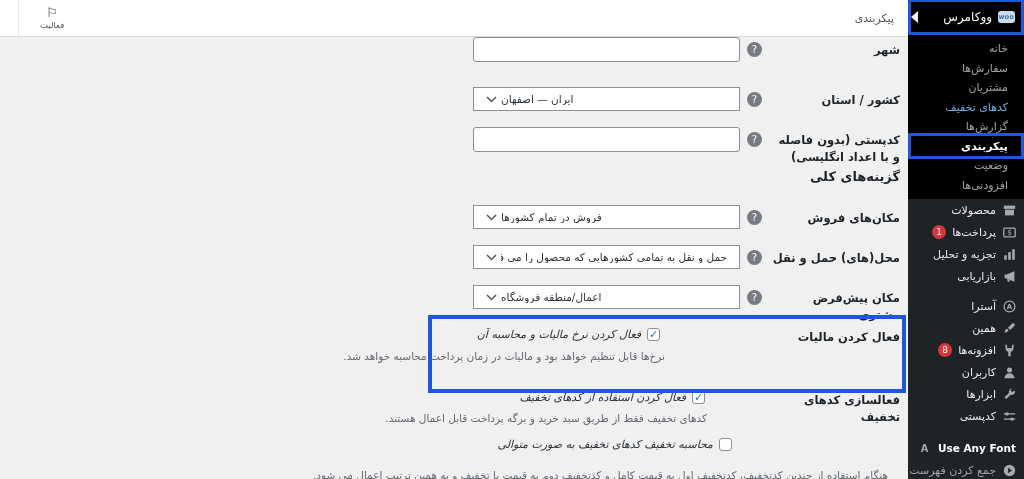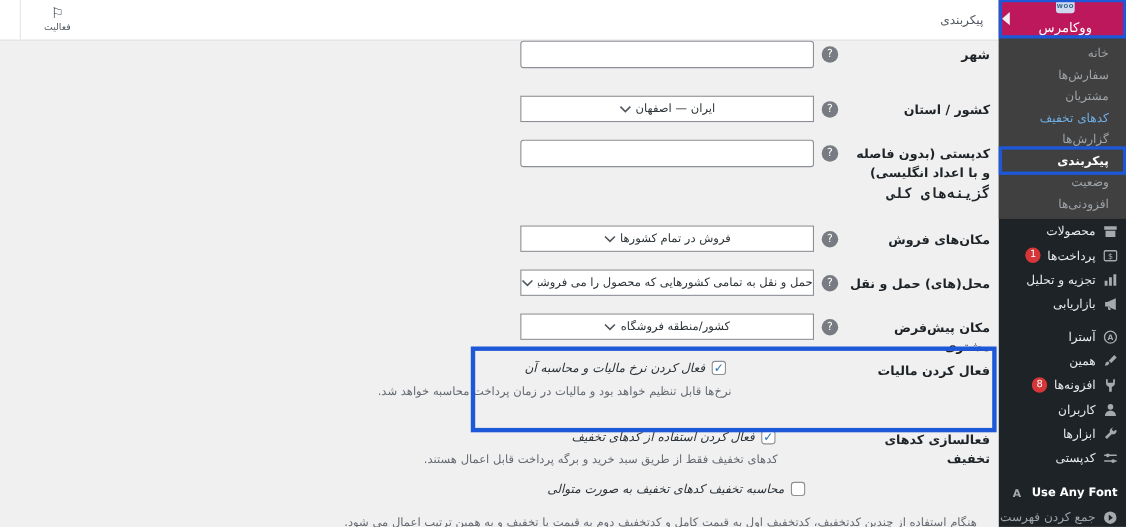--- a/index.html
+++ b/index.html
@@ -16,44 +16,43 @@
   
   .sidebar {
     position: absolute; top:0; right:0;
     width: 116px; height: 479px;
     background: #1d2327;
     z-index: 2;
   }
   .woo-item {
     position: relative;
     height: 34px;
-    background: #be185d;
+    background: #000000;
     color: #fff;
     display: flex; align-items: center; gap: 6px;
     padding: 0 9px 0 14px;
     font-size: 12px;
-    flex-direction: column;
   }
   .woo-badge {
     width: 17px; height: 12px; border-radius: 3px;
     background: #cdd9ee; color:#30638a;
     font-size: 5px; font-weight: bold;
     display:flex; align-items:center; justify-content:center;
     letter-spacing: .5px;
     flex-shrink:0;
   }
   .woo-arrow {
     position: absolute; left: 3px; top: 50%;
     transform: translateY(-50%);
     width: 0; height: 0;
     border-top: 6px solid transparent;
     border-bottom: 6px solid transparent;
     border-right: 7px solid #f0f0f1;
   }
-  .submenu { background: #404040; padding: 5px 0 4px; }
+  .submenu { background: #000000; padding: 5px 0 4px; }
   .submenu-item {
     height: 19.5px; line-height: 19.5px;
     padding: 0 16px;
     font-size: 11px;
     color: #9ea3a8;
     white-space: nowrap; overflow: hidden;
     cursor: pointer;
   }
   .submenu-item.coupons { color: #72aee6; }
   .submenu-item.current { color: #fff; font-weight: bold; }
@@ -131,22 +130,22 @@
   .t-input {
     width: 267px; height: 25px;
     background: #fff;
     border: 1px solid #8c8f94; border-radius: 3px;
     font-family: inherit; font-size: 11px; padding: 0 8px;
   }
   .sel {
     width: 267px; height: 24px;
     background: #fff;
     border: 1px solid #8c8f94; border-radius: 0;
-    display: flex; align-items: center; justify-content: center;
-    padding: 0 0; gap: 4px;
+    display: flex; align-items: center; justify-content: flex-end;
+    padding: 0 12px; gap: 4px;
     font-size: 10.5px; color: #2c3338;
     cursor: pointer;
   }
   .sel .sel-value { white-space: nowrap; overflow: hidden; }
   .sel svg { flex-shrink: 0; }
   .section-heading { position:absolute; right: 8px; font-size: 13px; font-weight: bold; color:#1d2327; }
 
   .check-line { display: flex; align-items: center; gap: 6px; font-size: 11px; color: #2c3338; cursor: pointer; font-style: italic; }
   .checkbox {
     width: 13px; height: 13px;
@@ -191,21 +190,21 @@
         </div>
       </div>
     </div>
 
     <div class="row" style="top:90px;">
       <div class="f-label">کدپستی (بدون فاصله و با اعداد انگلیسی)</div>
       <span class="help">?</span>
       <div class="ctrl"><input class="t-input" value="" style=""></div>
     </div>
 
-    <div class="section-heading" style="top:132px;font-family:Liberation Mono, monospace;">گزینه‌های کلی</div>
+    <div class="section-heading" style="top:132px;">گزینه‌های کلی</div>
 
     <div class="row" style="top:168px;">
       <div class="f-label">مکان‌های فروش</div>
       <span class="help">?</span>
       <div class="ctrl">
         <div class="sel">
           <span class="sel-value">فروش در تمام کشورها</span>
           <svg width="11" height="7" viewBox="0 0 11 7">
               <polyline points="1,1 5.5,5.5 10,1" fill="none" stroke="#50575e" stroke-width="1.5"></polyline>
             </svg>
@@ -224,21 +223,21 @@
             </svg>
         </div>
       </div>
     </div>
 
     <div class="row" style="top:248px;">
       <div class="f-label">مکان پیش‌فرض مشتری</div>
       <span class="help">?</span>
       <div class="ctrl">
         <div class="sel">
-          <span class="sel-value">کشور/منطقه فروشگاه</span>
+          <span class="sel-value">اعمال/منطقه فروشگاه</span>
           <svg width="11" height="7" viewBox="0 0 11 7">
               <polyline points="1,1 5.5,5.5 10,1" fill="none" stroke="#50575e" stroke-width="1.5"></polyline>
             </svg>
         </div>
       </div>
     </div>
 
     <div class="row" style="top:287px;">
       <div class="f-label">فعال کردن مالیات</div>
       <span class="help" style="visibility:hidden;">?</span>

